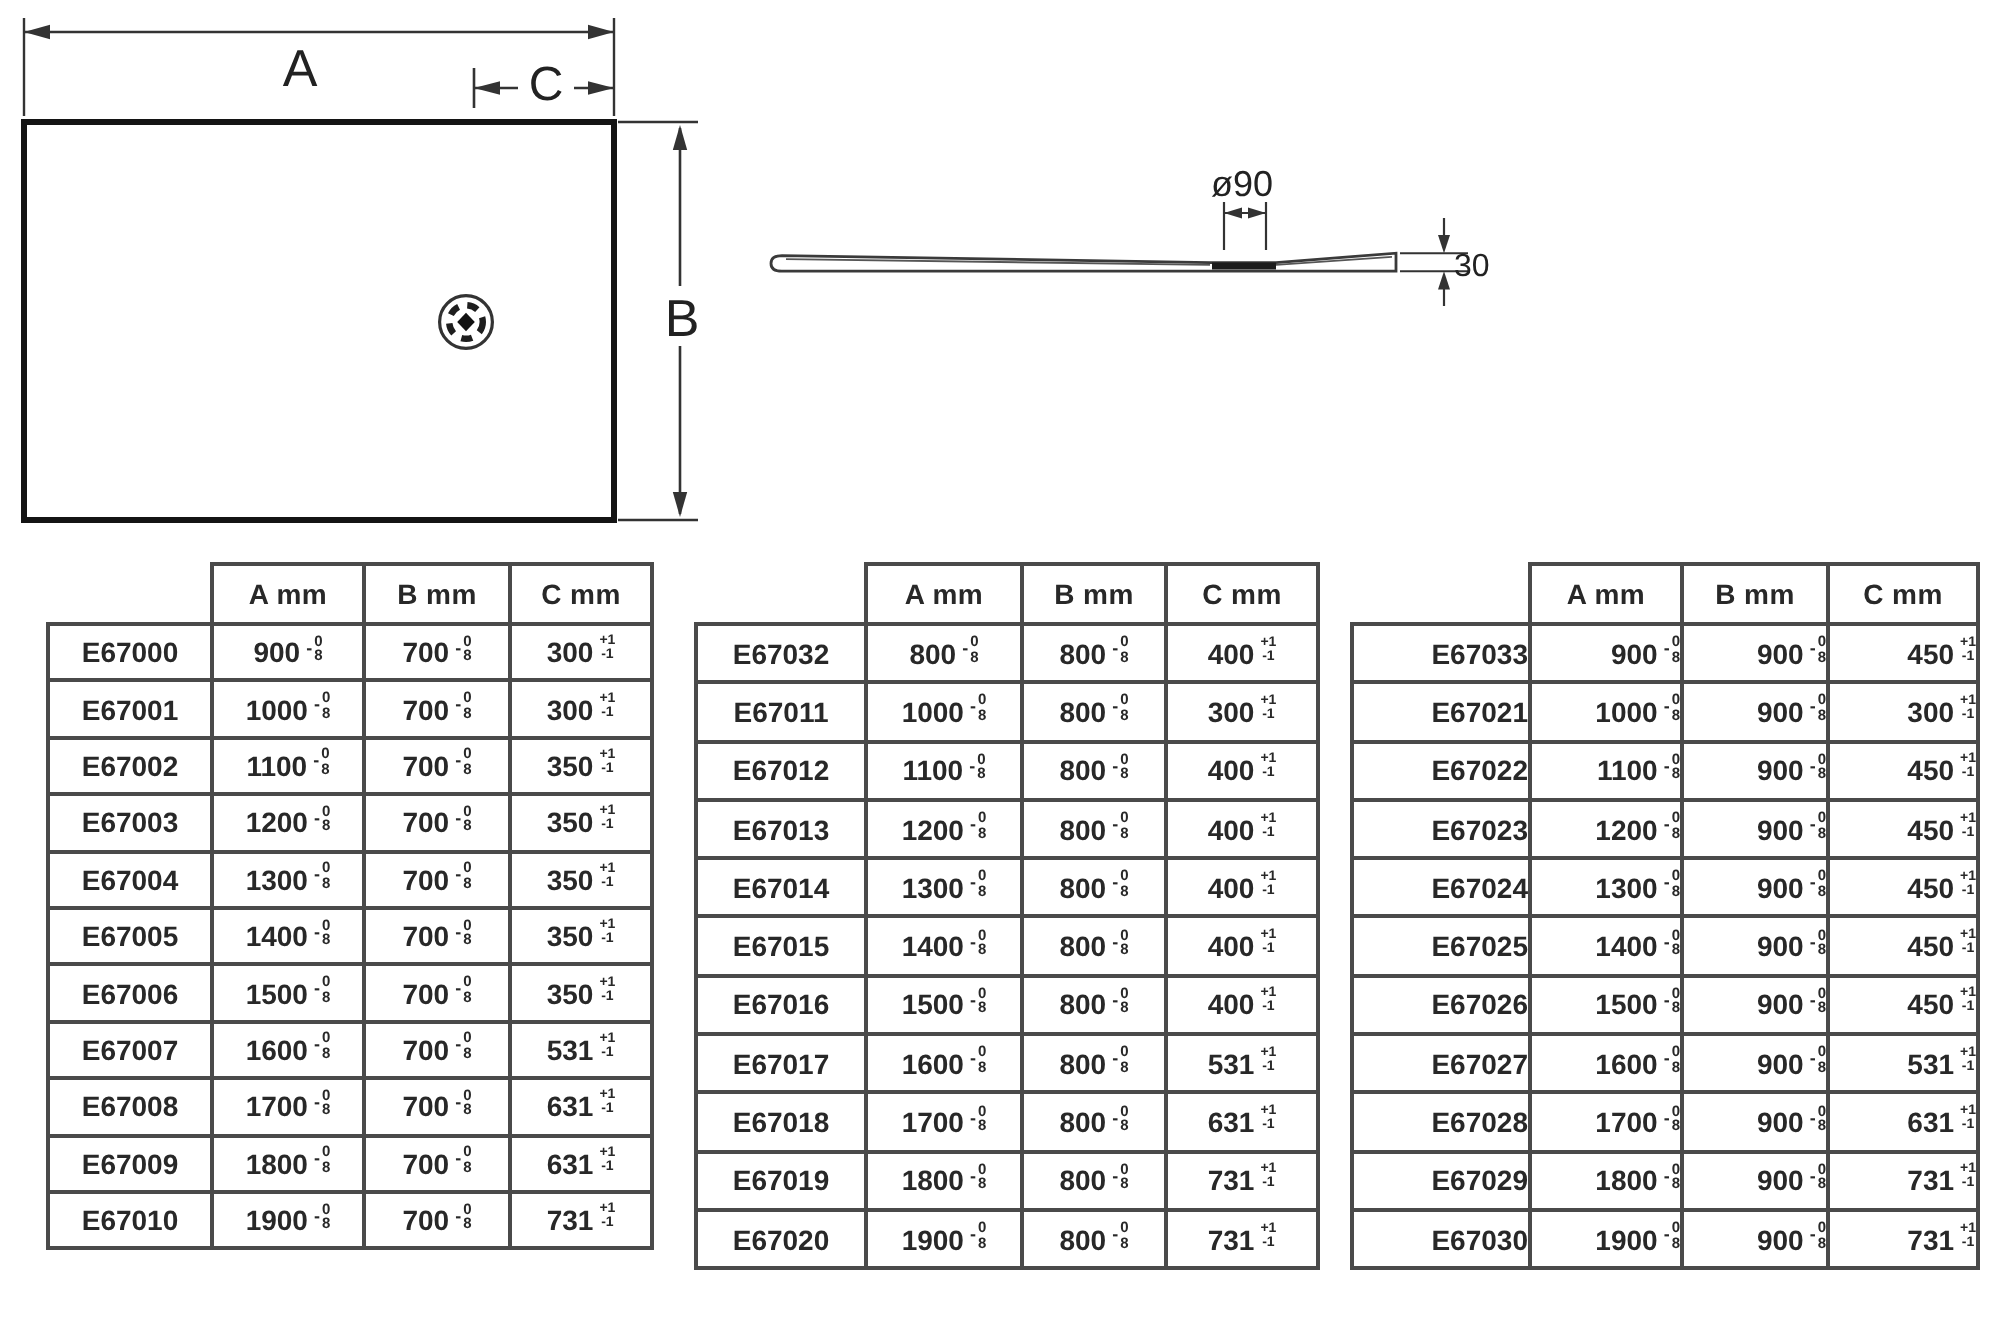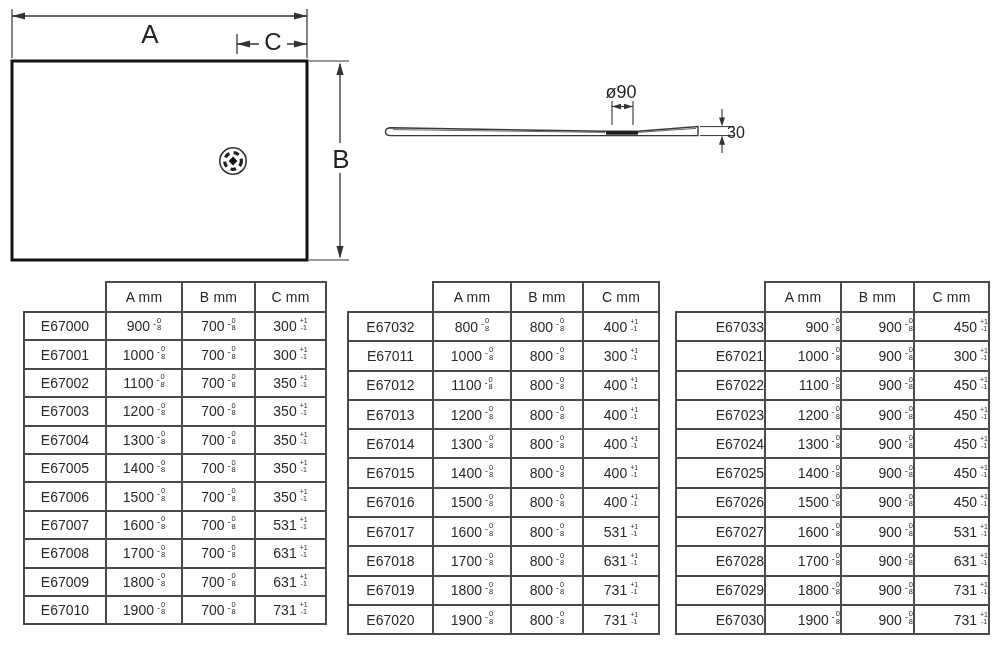--- a/index.html
+++ b/index.html
@@ -6,21 +6,21 @@
   body{
     width:1000px;height:670px;position:relative;background:#ffffff;
     font-family:"Liberation Sans", sans-serif;color:#2b2b2b;overflow:hidden;
   }
   svg text{font-family:"Liberation Sans", sans-serif;fill:#222;}
   .plan-view{position:absolute;left:0;top:0;}
   .profile-view{position:absolute;left:380px;top:55px;}
 
   table.spec{
     position:absolute;border-collapse:collapse;table-layout:fixed;
-    font-size:14px;color:#282828;
+    font-size:14px;color:#282828;font-weight:bold;
   }
   table.spec td{
     border:2px solid #4a4a4a;text-align:center;vertical-align:middle;
     padding:0;background:#fff;white-space:nowrap;
   }
   table.spec td.blank{border:none;background:transparent;}
   table.spec tr.hdr td{height:28px;font-size:14px;letter-spacing:.2px;}
   table.t1 tr.data td{height:26.4px;}
   table.t2 tr.data td{height:27.3px;}
   table.t3 tr.data td{height:27.3px;text-align:right;}

